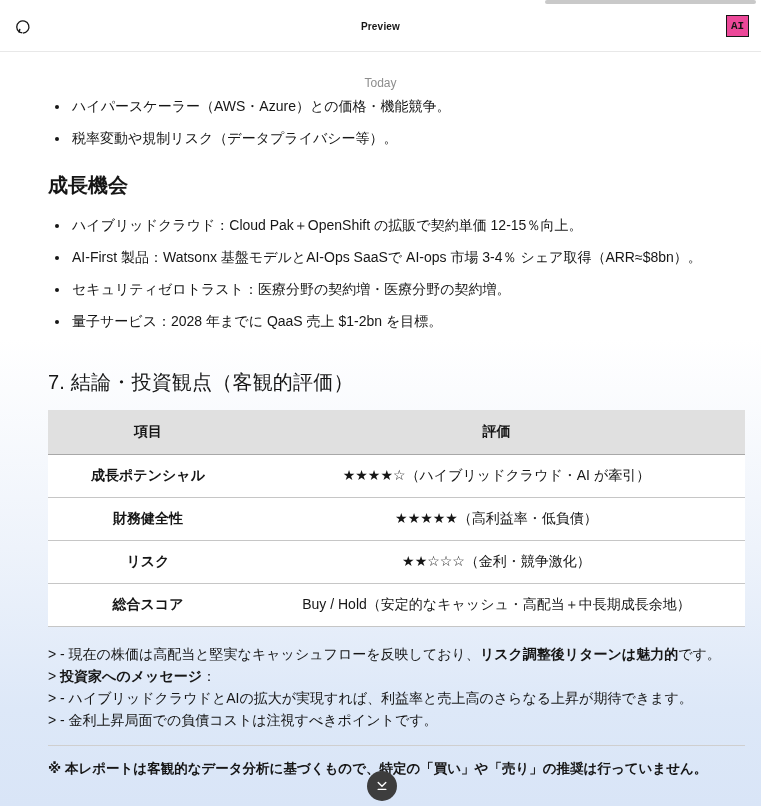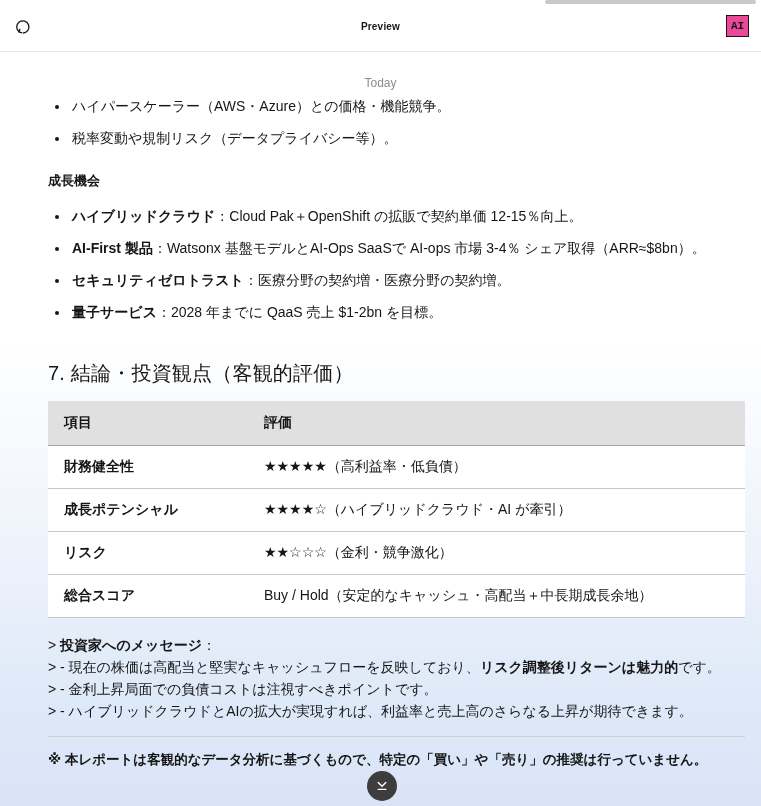--- a/index.html
+++ b/index.html
@@ -39,27 +39,27 @@
     background:#ec4899; cursor:pointer;
   }
   
   .page{ position:absolute; top:52px; left:0; width:761px; }
   .today{
     text-align:center; color:#8d8d8d; font-size:12px; margin-top:24px;
   }
   .doc{ margin:0 16px 0 48px; width:697px; font-size:14px; }
   ul.bullets{ margin:16px 0 0 0; padding-left:22px; list-style:disc; }
   ul.bullets li{ margin:0 0 12px 0; line-height:20px; padding-left:2px; }
-  .lead{ font-weight:bold; }
-  h3.subhead{ font-size:13px; font-weight:bold; margin:24px 0 2px 0; }
+  .lead{ font-weight:normal; }
+  h3.subhead{ font-size:20px; font-weight:bold; margin:24px 0 2px 0; }
   h2.section{ font-size:20px; font-weight:500; margin:38px 0 14px 0; letter-spacing:.2px; }
   
   table.eval{ border-collapse:collapse; width:697px; table-layout:fixed; }
   table.eval th, table.eval td{
-    text-align:left; padding:8px 16px; height:43px; vertical-align:middle;
+    text-align:center; padding:8px 16px; height:43px; vertical-align:middle;
     font-size:14px;
   }
   table.eval thead tr{ background:#e0e0e0; height:44px; }
   table.eval th{ font-weight:bold; border-bottom:1px solid #a8a8a8; }
   table.eval td{ border-bottom:1px solid #c6c6c6; background:#ffffff; }
   table.eval col.c1{ width:200px; }
   td.item{ font-weight:bold; }
   
   .quote{ margin-top:16px; line-height:22px; font-size:14px; }
   .quote .qline{ }
@@ -118,43 +118,43 @@
           <col>
         </colgroup>
       <thead>
         <tr>
           <th>項目</th>
           <th>評価</th>
         </tr>
       </thead>
       <tbody>
         <tr>
+          <td class="item">成長ポテンシャル</td>
+          <td><span class="qbold"></span><span>★★★★☆（ハイブリッドクラウド・AI が牽引）</span></td>
+        </tr>
+        <tr>
           <td class="item">財務健全性</td>
           <td><span class="qbold"></span><span>★★★★★（高利益率・低負債）</span></td>
-        </tr>
-        <tr>
-          <td class="item">成長ポテンシャル</td>
-          <td><span class="qbold"></span><span>★★★★☆（ハイブリッドクラウド・AI が牽引）</span></td>
         </tr>
         <tr>
           <td class="item">リスク</td>
           <td><span class="qbold"></span><span>★★☆☆☆（金利・競争激化）</span></td>
         </tr>
         <tr>
           <td class="item">総合スコア</td>
           <td><span class="qbold">Buy / Hold</span><span>（安定的なキャッシュ・高配当＋中長期成長余地）</span></td>
         </tr>
       </tbody>
     </table>
 
     <div class="quote">
+      <div class="qline"><span>&gt; - 現在の株価は高配当と堅実なキャッシュフローを反映しており、</span><span class="qbold">リスク調整後リターンは魅力的</span><span>です。</span></div>
       <div class="qline"><span>&gt; </span><span class="qbold">投資家へのメッセージ</span><span>：</span></div>
-      <div class="qline"><span>&gt; - 現在の株価は高配当と堅実なキャッシュフローを反映しており、</span><span class="qbold">リスク調整後リターンは魅力的</span><span>です。</span></div>
+      <div class="qline"><span>&gt; - ハイブリッドクラウドとAIの拡大が実現すれば、利益率と売上高のさらなる上昇が期待できます。</span><span class="qbold"></span><span></span></div>
       <div class="qline"><span>&gt; - 金利上昇局面での負債コストは注視すべきポイントです。</span><span class="qbold"></span><span></span></div>
-      <div class="qline"><span>&gt; - ハイブリッドクラウドとAIの拡大が実現すれば、利益率と売上高のさらなる上昇が期待できます。</span><span class="qbold"></span><span></span></div>
     </div>
 
     <hr class="rule">
 
     <div class="disclaimer">※ 本レポートは客観的なデータ分析に基づくもので、特定の「買い」や「売り」の推奨は行っていません。</div>
 
   </div>
 </div>
 
 <button class="scroll-btn">

